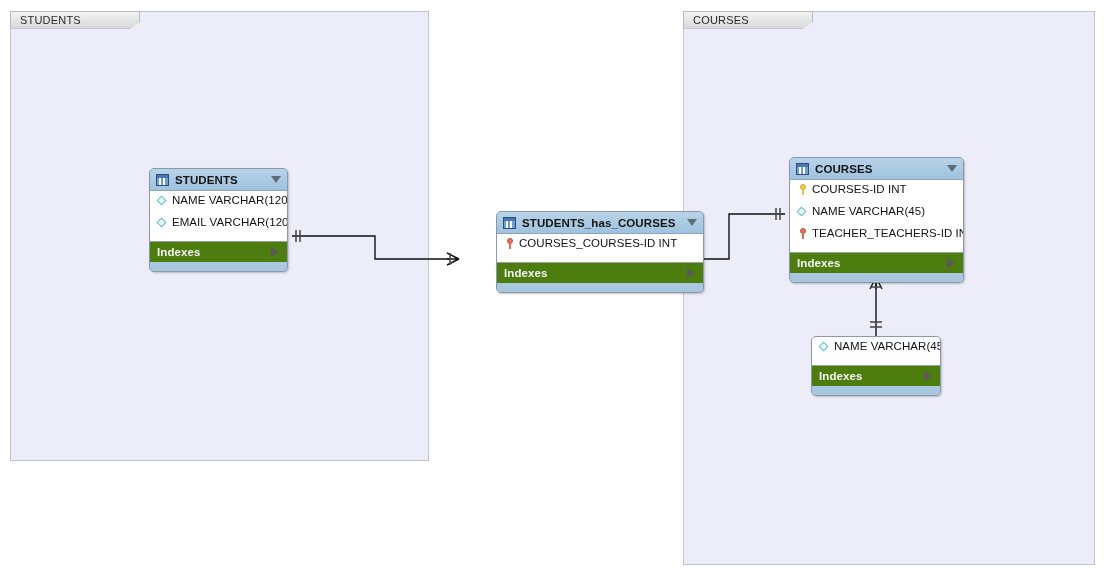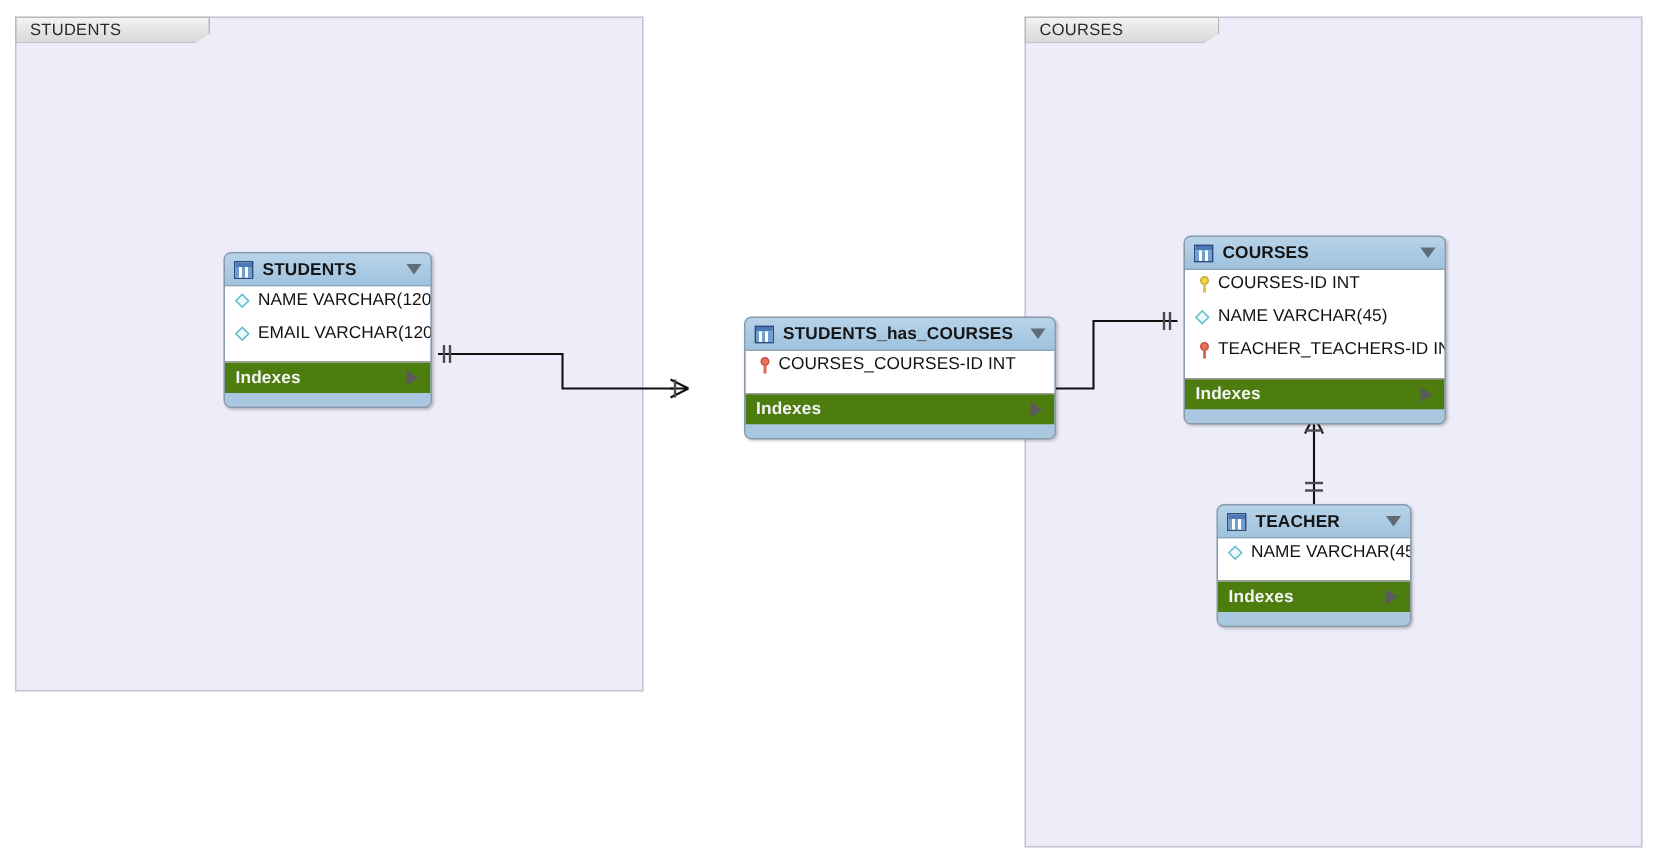--- a/index.html
+++ b/index.html
@@ -324,25 +324,20 @@
             <span class="col-text">TEACHER_TEACHERS-ID INT</span>
           </div>
         </div>
         <div class="tbl-indexes">
           <span class="idx-label">Indexes</span>
           <span class="idx-caret"></span>
         </div>
         <div class="tbl-foot"></div>
       </div>
       <div class="table-fig" style="left: 811px; top: 336px; width: 130px;">
-        <div class="tbl-header">
-          <span class="tbl-icon"></span>
-          <span class="tbl-title">TEACHER</span>
-          <span class="tbl-caret"></span>
-        </div>
         <div class="tbl-body">
           <div class="col-row">
             <span class="col-icon ic-col"></span>
             <span class="col-text">NAME VARCHAR(45)</span>
           </div>
         </div>
         <div class="tbl-indexes">
           <span class="idx-label">Indexes</span>
           <span class="idx-caret"></span>
         </div>

